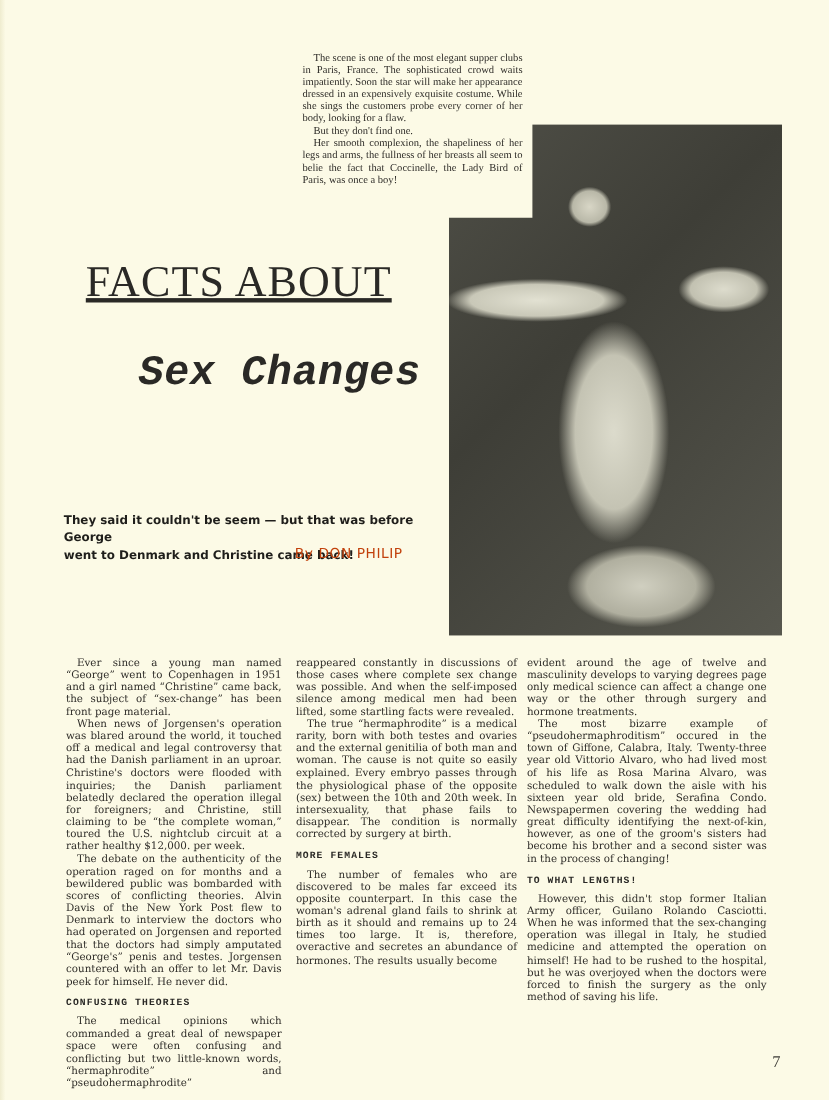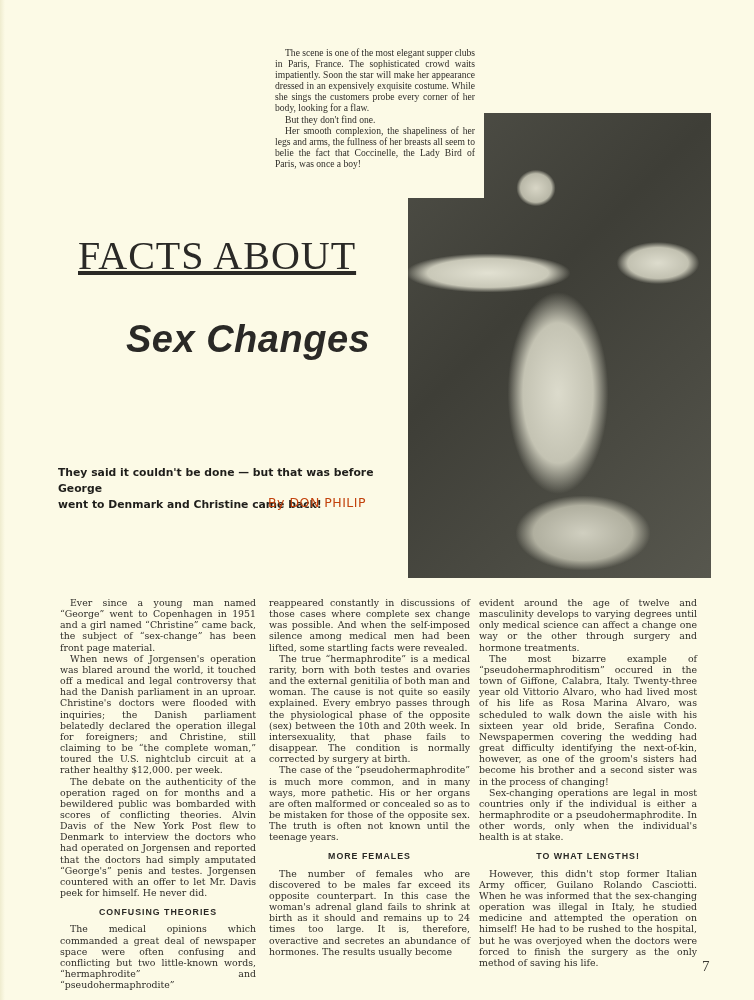--- a/index.html
+++ b/index.html
@@ -22,21 +22,21 @@
     }
     .intro p { margin: 0; text-indent: 10px; }
     .title-main {
       position: absolute; left: 78px; top: 232px;
       font-family: "Liberation Serif", serif;
       font-size: 40px; letter-spacing: 1px; color: #2a2926;
       font-weight: normal; margin: 0; text-decoration: underline;
     }
     .title-script {
       position: absolute; left: 126px; top: 318px;
-      font-family: Liberation Sans, sans-serif; font-style: italic;
+      font-family: Liberation Mono, monospace; font-style: italic;
       font-size: 38px; color: #2a2926; margin: 0;
       letter-spacing: 0.5px;
     }
     .deck {
       position: absolute; left: 58px; top: 465px; width: 350px;
       font-family: "DejaVu Sans", sans-serif; font-weight: bold;
       font-size: 10.8px; line-height: 16px; color: #1f1e1b;
     }
     .byline {
       position: absolute; left: 268px; top: 495px;
@@ -59,22 +59,22 @@
       position: absolute; top: 597px; left: 60px;
       font-size: 9.4px; line-height: 11.15px; color: #2e2c28;
     }
     .col { position: absolute; top: 0; text-align: justify; }
     .col p { margin: 0; text-indent: 10px; }
     .col p.noindent { text-indent: 0; }
     .col1 { left: 0; width: 196px; }
     .col2 { left: 209px; width: 201px; }
     .col3 { left: 419px; width: 218px; }
     .subhead {
-      font-family: Liberation Sans, sans-serif; font-weight: bold;
-      font-size: 8.8px; letter-spacing: 1px; text-align: center;
+      font-family: Liberation Mono, monospace; font-weight: bold;
+      font-size: 8.8px; letter-spacing: 1px; 
       margin: 9px 0 5px 0 !important; text-indent: 0 !important;
       color: #2a2926;
     }
     .page-number {
       position: absolute; left: 702px; top: 958px;
       font-family: "Liberation Serif", serif; font-size: 15px; color: #3a3934;
     }
   </style>
 </head>
 <body>
@@ -84,46 +84,44 @@
 <div class="intro">
   <p>The scene is one of the most elegant supper clubs in Paris, France. The sophisticated crowd waits impatiently. Soon the star will make her appearance dressed in an expensively exquisite costume. While she sings the customers probe every corner of her body, looking for a flaw.</p>
   <p>But they don't find one.</p>
   <p>Her smooth complexion, the shapeliness of her legs and arms, the fullness of her breasts all seem to belie the fact that Coccinelle, the Lady Bird of Paris, was once a boy!</p>
 </div>
 
 <h1 class="title-main">FACTS ABOUT</h1>
 <h2 class="title-script">Sex Changes</h2>
 
 <div class="deck">
-  <div>They said it couldn't be done — but that was before George</div>
+  <div>They said it couldn't be seem — but that was before George</div>
   <div>went to Denmark and Christine came back!</div>
 </div>
 <div class="byline">By DON PHILIP</div>
 
 <div class="photo" title="Black-and-white photo of a performer in a strapless satin mermaid gown with a fur stole, a man standing behind her"></div>
 
 <div class="columns">
   <div class="col col1">
     <p>Ever since a young man named “George” went to Copenhagen in 1951 and a girl named “Christine” came back, the subject of “sex-change” has been front page material.</p>
     <p>When news of Jorgensen's operation was blared around the world, it touched off a medical and legal controversy that had the Danish parliament in an uproar. Christine's doctors were flooded with inquiries; the Danish parliament belatedly declared the operation illegal for foreigners; and Christine, still claiming to be “the complete woman,” toured the U.S. nightclub circuit at a rather healthy $12,000. per week.</p>
     <p>The debate on the authenticity of the operation raged on for months and a bewildered public was bombarded with scores of conflicting theories. Alvin Davis of the New York Post flew to Denmark to interview the doctors who had operated on Jorgensen and reported that the doctors had simply amputated “George's” penis and testes. Jorgensen countered with an offer to let Mr. Davis peek for himself. He never did.</p>
     <p class="subhead">CONFUSING THEORIES</p>
     <p>The medical opinions which commanded a great deal of newspaper space were often confusing and conflicting but two little-known words, “hermaphrodite” and “pseudohermaphrodite”</p>
   </div>
 
   <div class="col col2">
     <p class="noindent">reappeared constantly in discussions of those cases where complete sex change was possible. And when the self-imposed silence among medical men had been lifted, some startling facts were revealed.</p>
     <p>The true “hermaphrodite” is a medical rarity, born with both testes and ovaries and the external genitilia of both man and woman. The cause is not quite so easily explained. Every embryo passes through the physiological phase of the opposite (sex) between the 10th and 20th week. In intersexuality, that phase fails to disappear. The condition is normally corrected by surgery at birth.</p>
-    <p>The case of the “pseudohermaphrodite” is much more common, and in many ways, more pathetic. His or her organs are often malformed or concealed so as to be mistaken for those of the opposite sex. The truth is often not known until the teenage years.</p>
     <p class="subhead">MORE FEMALES</p>
     <p>The number of females who are discovered to be males far exceed its opposite counterpart. In this case the woman's adrenal gland fails to shrink at birth as it should and remains up to 24 times too large. It is, therefore, overactive and secretes an abundance of hormones. The results usually become</p>
   </div>
 
   <div class="col col3">
-    <p class="noindent">evident around the age of twelve and masculinity develops to varying degrees until only medical science can affect a change one way or the other through surgery and hormone treatments.</p>
+    <p class="noindent">evident around the age of twelve and masculinity develops to varying degrees page only medical science can affect a change one way or the other through surgery and hormone treatments.</p>
     <p>The most bizarre example of “pseudohermaphroditism” occured in the town of Giffone, Calabra, Italy. Twenty-three year old Vittorio Alvaro, who had lived most of his life as Rosa Marina Alvaro, was scheduled to walk down the aisle with his sixteen year old bride, Serafina Condo. Newspapermen covering the wedding had great difficulty identifying the next-of-kin, however, as one of the groom's sisters had become his brother and a second sister was in the process of changing!</p>
-    <p>Sex-changing operations are legal in most countries only if the individual is either a hermaphrodite or a pseudohermaphrodite. In other words, only when the individual's health is at stake.</p>
     <p class="subhead">TO WHAT LENGTHS!</p>
     <p>However, this didn't stop former Italian Army officer, Guilano Rolando Casciotti. When he was informed that the sex-changing operation was illegal in Italy, he studied medicine and attempted the operation on himself! He had to be rushed to the hospital, but he was overjoyed when the doctors were forced to finish the surgery as the only method of saving his life.</p>
   </div>
 </div>
 
 <div class="page-number">7</div>
 
 </body></html>

